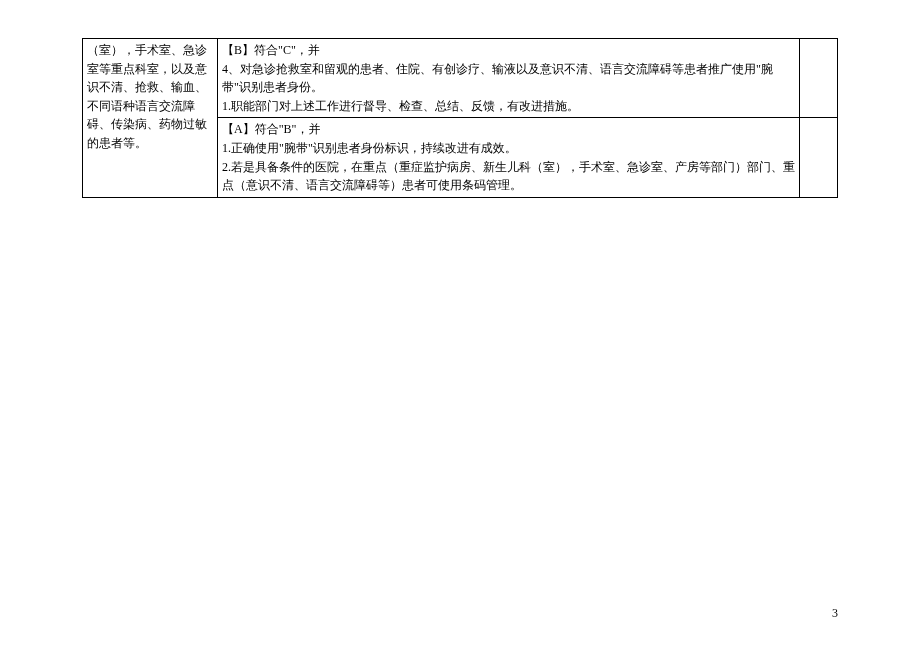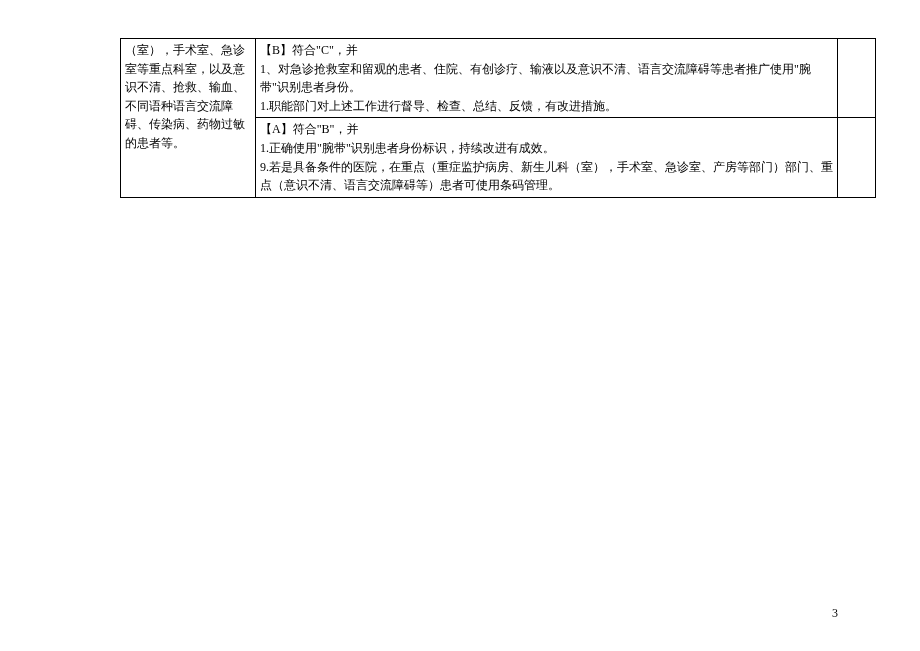--- a/index.html
+++ b/index.html
@@ -12,21 +12,20 @@
       height: 651px;
       background: #ffffff;
       font-family: "SimSun", "宋体", serif;
       font-size: 12px;
       color: #000000;
       position: relative;
       padding: 38px 82px 0 82px;
     }
     .table-wrap {
       width: 100%;
-      margin-left: 38px;
     }
     table {
       border-collapse: collapse;
       width: 100%;
       table-layout: fixed;
     }
     td {
       border: 1px solid #000000;
       vertical-align: top;
       padding: 2px 4px 2px 4px;
@@ -57,30 +56,30 @@
     <colgroup>
       <col class="col-left">
       <col class="col-mid">
       <col class="col-right">
     </colgroup>
     <tbody>
         <tr>
       <td rowspan="2">（室），手术室、急诊室等重点科室，以及意识不清、抢救、输血、不同语种语言交流障碍、传染病、药物过敏的患者等。</td>
       <td>
         <div>【B】符合"C"，并</div>
-        <div>1、对急诊抢救室和留观的患者、住院、有创诊疗、输液以及意识不清、语言交流障碍等患者推广使用"腕带"识别患者身份。</div>
+        <div>4、对急诊抢救室和留观的患者、住院、有创诊疗、输液以及意识不清、语言交流障碍等患者推广使用"腕带"识别患者身份。</div>
         <div>1.职能部门对上述工作进行督导、检查、总结、反馈，有改进措施。</div>
       </td>
       <td></td>
     </tr>
     <tr>
       <td>
         <div>【A】符合"B"，并</div>
         <div>1.正确使用"腕带"识别患者身份标识，持续改进有成效。</div>
-        <div>9.若是具备条件的医院，在重点（重症监护病房、新生儿科（室），手术室、急诊室、产房等部门）部门、重点（意识不清、语言交流障碍等）患者可使用条码管理。</div>
+        <div>2.若是具备条件的医院，在重点（重症监护病房、新生儿科（室），手术室、急诊室、产房等部门）部门、重点（意识不清、语言交流障碍等）患者可使用条码管理。</div>
       </td>
       <td></td>
     </tr>
   </tbody>
     </table>
 </div>
 
 <div class="page-number">3</div>
 
 </body></html>

